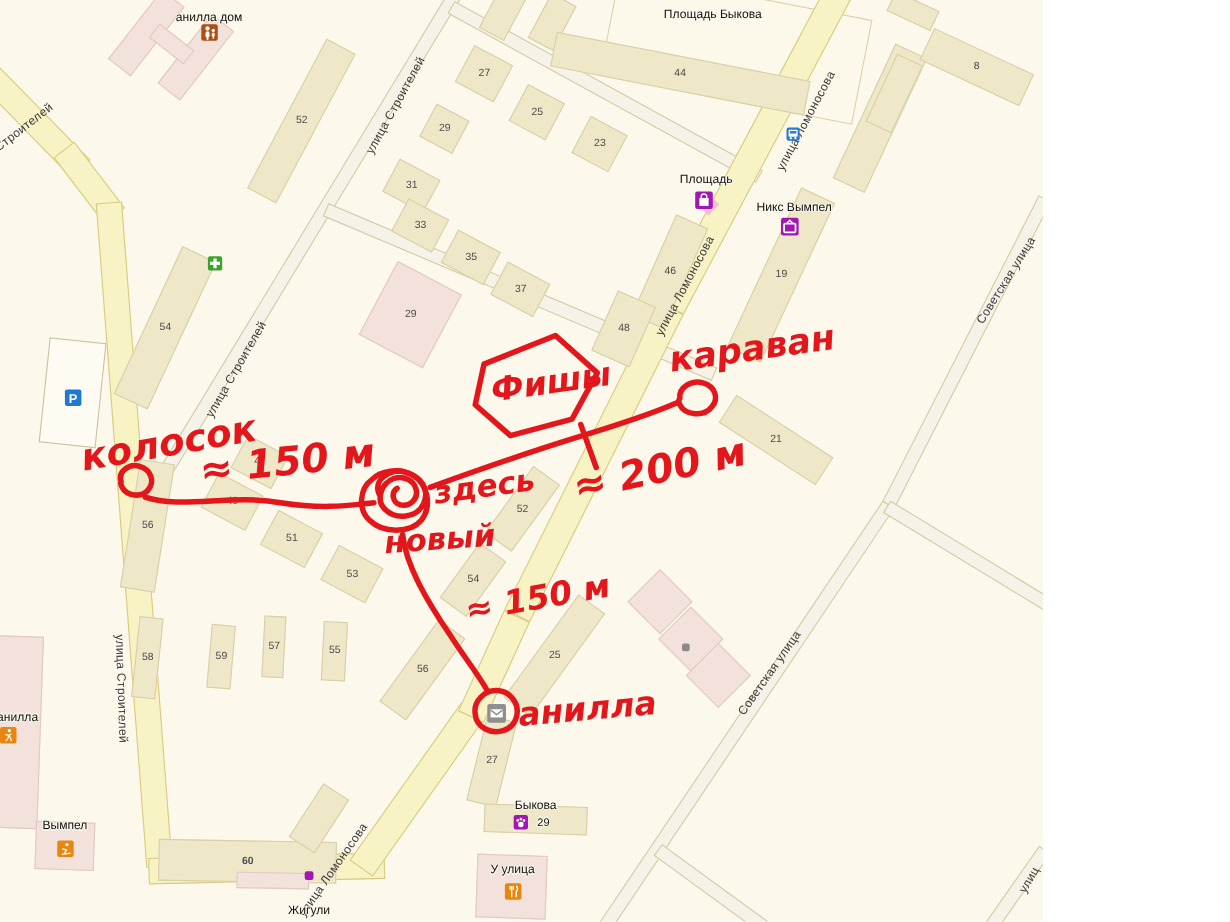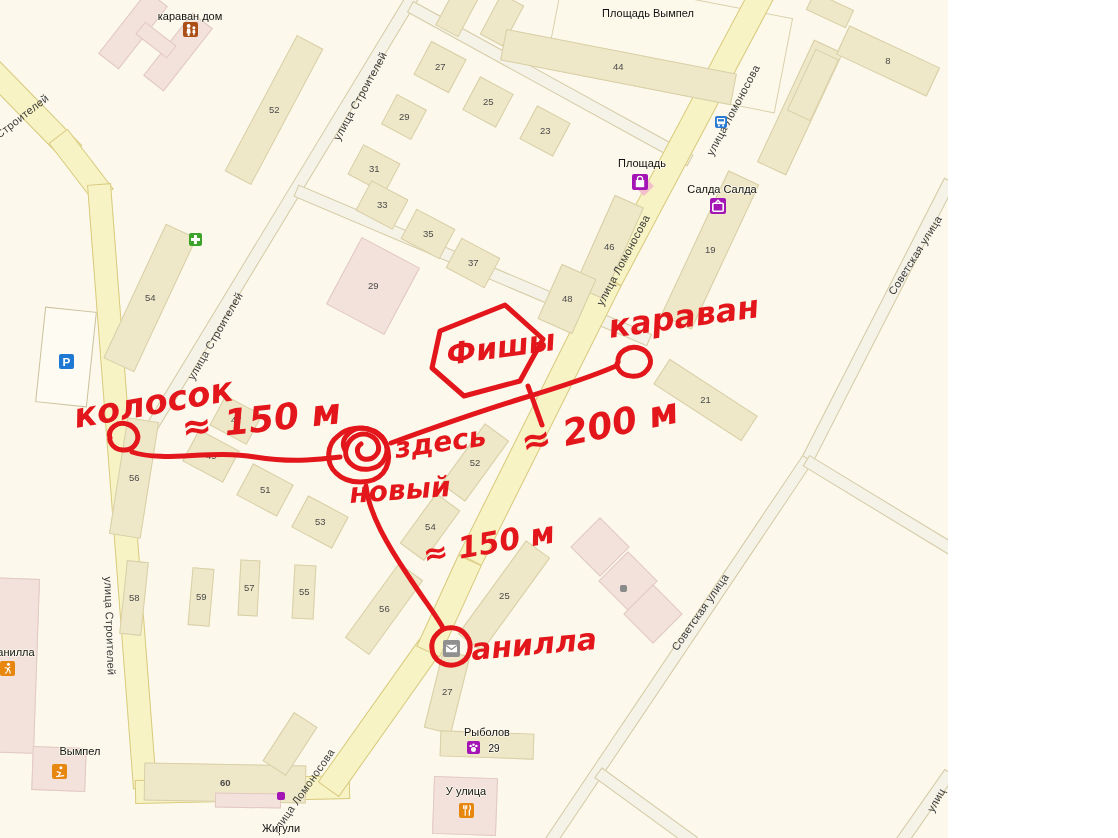--- a/index.html
+++ b/index.html
@@ -187,29 +187,29 @@
     <div class="slabel" style="left: 22px; top: 116px; transform: translate(-50%, -50%) rotate(-38deg);">Строителей</div>
     <div class="slabel" style="left: 360px; top: 96px; transform: translate(-50%, -50%) rotate(-61deg);">улица Строителей</div>
     <div class="slabel" style="left: 215px; top: 336px; transform: translate(-50%, -50%) rotate(-60deg);">улица Строителей</div>
     <div class="slabel" style="left: 110px; top: 626px; transform: translate(-50%, -50%) rotate(88deg);">улица Строителей</div>
     <div class="slabel" style="left: 733px; top: 110px; transform: translate(-50%, -50%) rotate(-62deg);">улица Ломоносова</div>
     <div class="slabel" style="left: 623px; top: 260px; transform: translate(-50%, -50%) rotate(-62deg);">улица Ломоносова</div>
     <div class="slabel" style="left: 303px; top: 791px; transform: translate(-50%, -50%) rotate(-55deg);">улица Ломоносова</div>
     <div class="slabel" style="left: 915px; top: 255px; transform: translate(-50%, -50%) rotate(-58deg);">Советская улица</div>
     <div class="slabel" style="left: 700px; top: 612px; transform: translate(-50%, -50%) rotate(-55deg);">Советская улица</div>
     <div class="slabel" style="left: 936px; top: 800px; transform: translate(-50%, -50%) rotate(-60deg);">улиц</div>
-    <div class="plabel" style="left: 190px; top: 16px;">караван дом</div>
-    <div class="plabel" style="left: 648px; top: 13px;">Площадь Вымпел</div>
+    <div class="plabel" style="left: 190px; top: 16px;">анилла дом</div>
+    <div class="plabel" style="left: 648px; top: 13px;">Площадь Быкова</div>
     <div class="plabel" style="left: 642px; top: 163px;">Площадь</div>
-    <div class="plabel" style="left: 722px; top: 189px;">Салда Салда</div>
-    <div class="plabel" style="left: 487px; top: 732px;">Рыболов</div>
+    <div class="plabel" style="left: 722px; top: 189px;">Никс Вымпел</div>
+    <div class="plabel" style="left: 487px; top: 732px;">Быкова</div>
     <div class="plabel" style="left: 494px; top: 748px; font-size: 10px;">29</div>
     <div class="plabel" style="left: 466px; top: 791px;">У улица</div>
     <div class="plabel" style="left: 281px; top: 828px;">Жигули</div>
-    <div class="plabel" style="left: 59px; top: 751px; margin-left: 21px;">Вымпел</div>
+    <div class="plabel" style="left: 59px; top: 751px;">Вымпел</div>
     <div class="plabel" style="left: 16px; top: 652px;">анилла</div>
     <div class="icon diamond" style="width: 14px; height: 14px; background: rgb(242, 191, 203); left: 637px; top: 179px; transform: rotate(45deg);"></div>
     <div class="icon" style="left: 182.5px; top: 21.5px; width: 15px; height: 15px; background: rgb(172, 79, 23);">
       <svg viewBox="0 0 16 16">
         <circle cx="6" cy="4.2" r="2.1" fill="#fff"></circle>
         <path d="M4.4,7h3.2l0.6,5h-1l-0.3,3h-1.8l-0.3,-3h-1z" fill="#fff"></path>
         <circle cx="11.6" cy="6" r="1.6" fill="#fff"></circle>
         <path d="M10.4,8.2h2.4l0.4,3.4h-0.8l-0.2,2.4h-1.2l-0.2,-2.4h-0.8z" fill="#fff"></path>
       </svg>
     </div>

